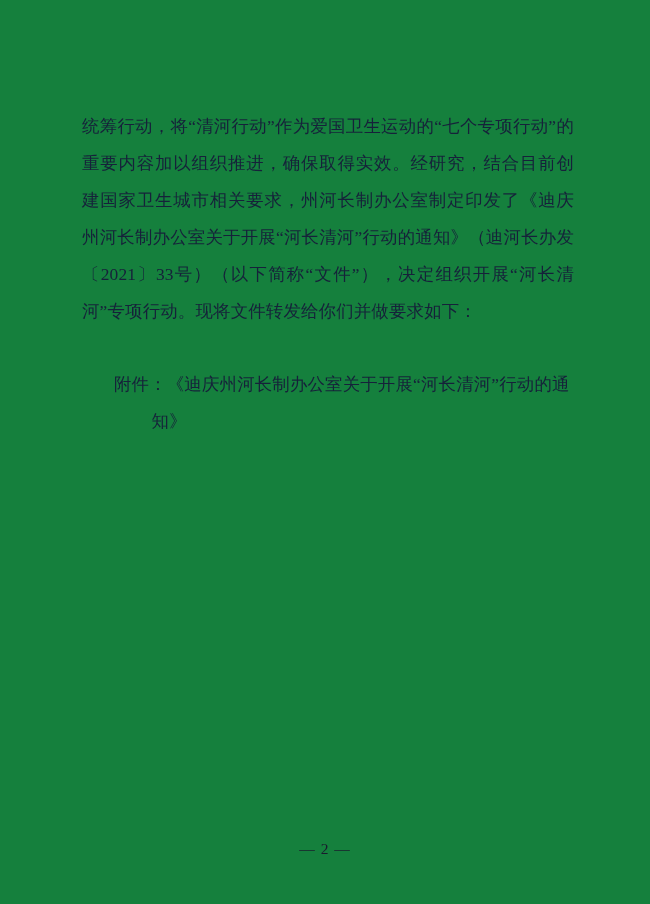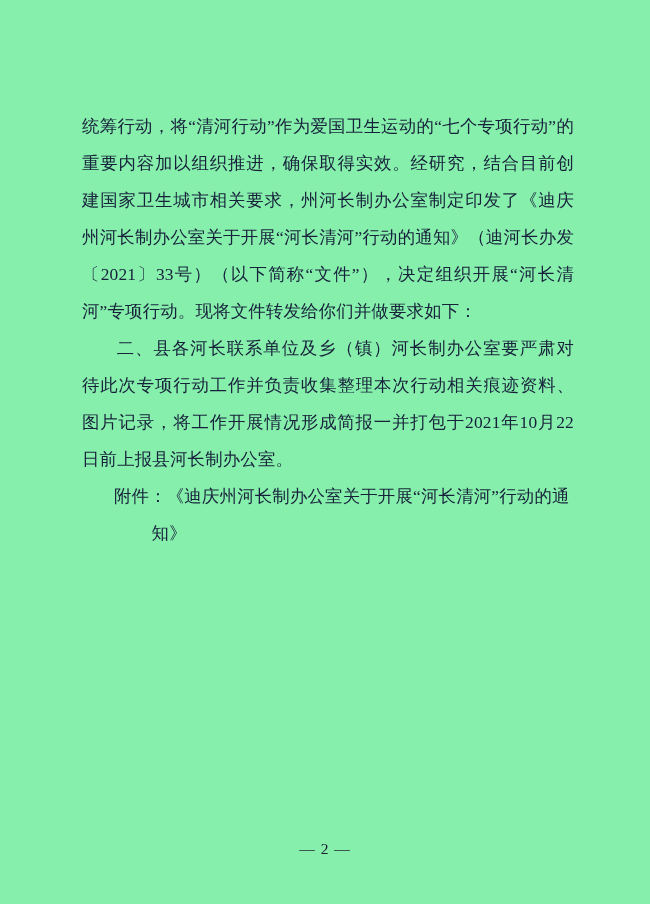--- a/index.html
+++ b/index.html
@@ -12,21 +12,21 @@
     background: #ffffff;
     font-family: "Liberation Serif", serif;
     color: #1a1a2e;
     overflow: hidden;
   }
   .page {
     position: relative;
     width: 650px;
     height: 904px;
     box-sizing: border-box;
-    background: #86efac;
+    background: #15803d;
   }
   .content {
     position: absolute;
     left: 82px;
     top: 108px;
     width: 492px;
   }
   .para {
     font-size: 17.4px;
     line-height: 37px;
@@ -34,20 +34,21 @@
     text-justify: inter-ideograph;
     letter-spacing: 0.2px;
     color: #16213a;
     margin: 0;
     font-family: "Liberation Serif", serif;
   }
   .indent2 {
     text-indent: 2em;
   }
   .attachment {
+    margin-top: 36px;
     text-indent: 2em;
   }
   .attachment .cont-line {
     display: block;
     text-indent: 4em;
   }
   .footer {
     position: absolute;
     left: 0;
     top: 840px;
@@ -61,21 +62,20 @@
 </style>
 </head>
 <body>
 
 <div class="page">
   <div class="content">
 
     <p class="para">统筹行动，将“清河行动”作为爱国卫生运动的“七个专项行动”的重要内容加以组织推进，确保取得实效。经研究，结合目前创建国家卫生城市相关要求，州河长制办公室制定印发了《迪庆州河长制办公室关于开展“河长清河”行动的通知》（迪河长办发〔2021〕33号）（以下简称“文件”），决定组织开展“河长清河”专项行动。现将文件转发给你们并做要求如下：</p>
 
 
-    <p class="para indent2">二、县各河长联系单位及乡（镇）河长制办公室要严肃对待此次专项行动工作并负责收集整理本次行动相关痕迹资料、图片记录，将工作开展情况形成简报一并打包于2021年10月22日前上报县河长制办公室。</p>
 
     <div class="attachment">
       <div class="para">附件：《迪庆州河长制办公室关于开展“河长清河”行动的通</div>
       <div class="para cont-line">知》</div>
     </div>
 
   </div>
 
   <div class="footer">— 2 —</div>
 </div>

